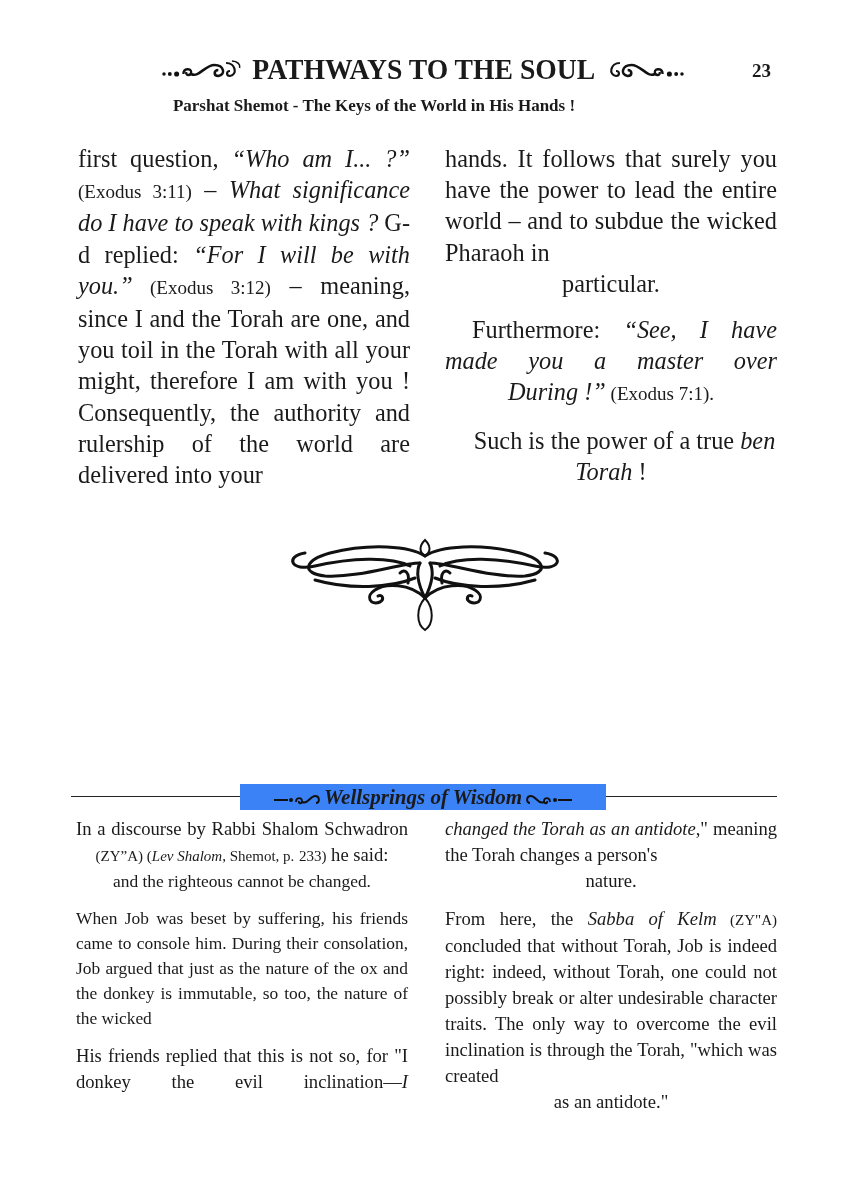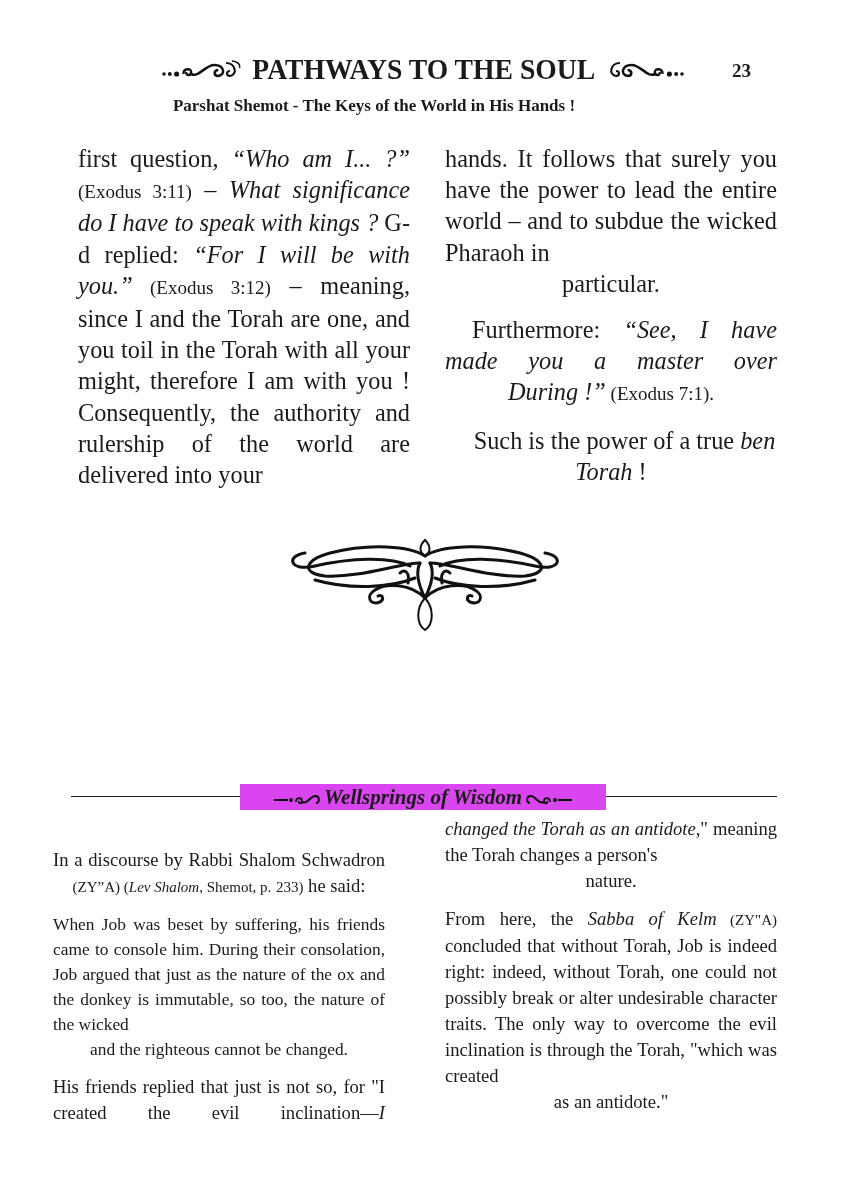--- a/index.html
+++ b/index.html
@@ -6,46 +6,46 @@
   body { width: 846px; height: 1200px; position: relative; overflow: hidden; color: #1a1a1a;
          font-family: "Liberation Serif", "DejaVu Serif", serif; }
   .abs { position: absolute; }
 
   
   .running-head { top: 50px; left: 0; width: 792px; height: 40px; }
   .head-title { position: absolute; left: 128px; top: 0; width: 590px; text-align: center;
                 font-family: "Liberation Serif", serif; font-weight: bold; font-size: 28.5px;
                 line-height: 40px; letter-spacing: 0px; white-space: nowrap; transform: scaleX(0.97); }
   .head-title .orn { display: inline-block; vertical-align: middle; }
-  .page-number { position: absolute; left: 732px; top: 9px; font-weight: bold; font-size: 19px; line-height: 24px; }
+  .page-number { position: absolute; left: 752px; top: 9px; font-weight: bold; font-size: 19px; line-height: 24px; }
   .subtitle { top: 94px; left: 0; width: 748px; text-align: center; font-weight: bold; font-size: 17px; line-height: 24px; }
 
   
   .col { font-size: 24.3px; line-height: 31.2px; text-align: justify; }
   .col p { margin: 0; }
   .col-left { top: 143px; left: 78px; width: 332px; }
   .col-right { top: 143px; left: 445px; width: 332px; }
   .small { font-size: 19px; }
   .center { text-align: center; }
   .indent { text-indent: 27px; }
   .gap { margin-top: 15px !important; }
   .last-just { text-align-last: justify; }
 
   
   .flourish { top: 528px; left: 270px; width: 310px; height: 105px; }
 
   
   .well-rule { top: 796px; left: 71px; width: 706px; height: 1px; background: #222; }
-  .well-title-wrap { top: 784px; left: 240px; width: 366px; height: 26px; background: #d946ef; text-align: center; }
+  .well-title-wrap { top: 784px; left: 240px; width: 366px; height: 26px; background: #3b82f6; text-align: center; }
   .well-title { font-family: "Liberation Serif", serif; font-style: italic; font-weight: bold; font-size: 21px; line-height: 26px; }
 
   
   .lcol { font-size: 18.6px; line-height: 26px; text-align: justify; }
   .lcol p { margin: 0; }
-  .lcol-left { top: 816px; left: 53px; width: 332px; margin-top: 31px; }
+  .lcol-left { top: 816px; left: 76px; width: 332px; }
   .lcol-right { top: 816px; left: 445px; width: 332px; }
   .sm2 { font-size: 15px; }
   .para-gap { margin-top: 12px !important; }
   .job { font-size: 17.4px; line-height: 25px; }
 </style>
 </head>
 <body>
 
 <div class="abs running-head">
   <div class="head-title">
@@ -127,23 +127,23 @@
   <svg width="46" height="14" viewBox="0 0 46 14" style="vertical-align:middle;transform:scaleX(-1)">
     <path d="M0 7 L14 7" stroke="#111" stroke-width="2"></path>
       <circle cx="17" cy="7" r="2" fill="#111"></circle>
     <path d="M22 9 C22 4 28 4 28 8 C28 11 24 11 25 8" fill="none" stroke="#111" stroke-width="1.8"></path>
     <path d="M28 9 C34 12 36 3 41 3 C46 3 46 10 42 10" fill="none" stroke="#111" stroke-width="2"></path>
   </svg>
 </div>
 
 <div class="abs lcol lcol-left">
   <p style="text-align-last:center"><span>In a discourse by Rabbi Shalom Schwadron </span><span class="sm2">(ZY”A) (</span><i class="sm2">Lev Shalom</i><span class="sm2">, Shemot, p.</span> <span class="sm2">233)</span><span> he said:</span></p>
+  <p class="job center">and the righteous cannot be changed.</p>
   <p class="job para-gap">When Job was beset by suffering, his friends came to console him. During their consolation, Job argued that just as the nature of the ox and the donkey is immutable, so too, the nature of the wicked</p>
-  <p class="job center">and the righteous cannot be changed.</p>
-  <p class="para-gap" style="text-align-last:justify"><span>His friends replied that just is not so, for "I created the evil inclination—</span><i>I</i></p>
+  <p class="para-gap" style="text-align-last:justify"><span>His friends replied that this is not so, for "I donkey the evil inclination—</span><i>I</i></p>
 </div>
 
 <div class="abs lcol lcol-right">
   <p><i>changed the Torah as an antidote</i><span>," meaning the Torah changes a person's</span></p>
   <p class="center">nature.</p>
   <p class="para-gap"><span>From here, the </span><i>Sabba of Kelm</i><span class="sm2"> (ZY"A)</span><span> concluded that without Torah, Job is indeed right: indeed, without Torah, one could not possibly break or alter undesirable character traits. The only way to overcome the evil inclination is through the Torah, "which was created</span></p>
   <p class="center">as an antidote."</p>
 </div>
 
 </body></html>

